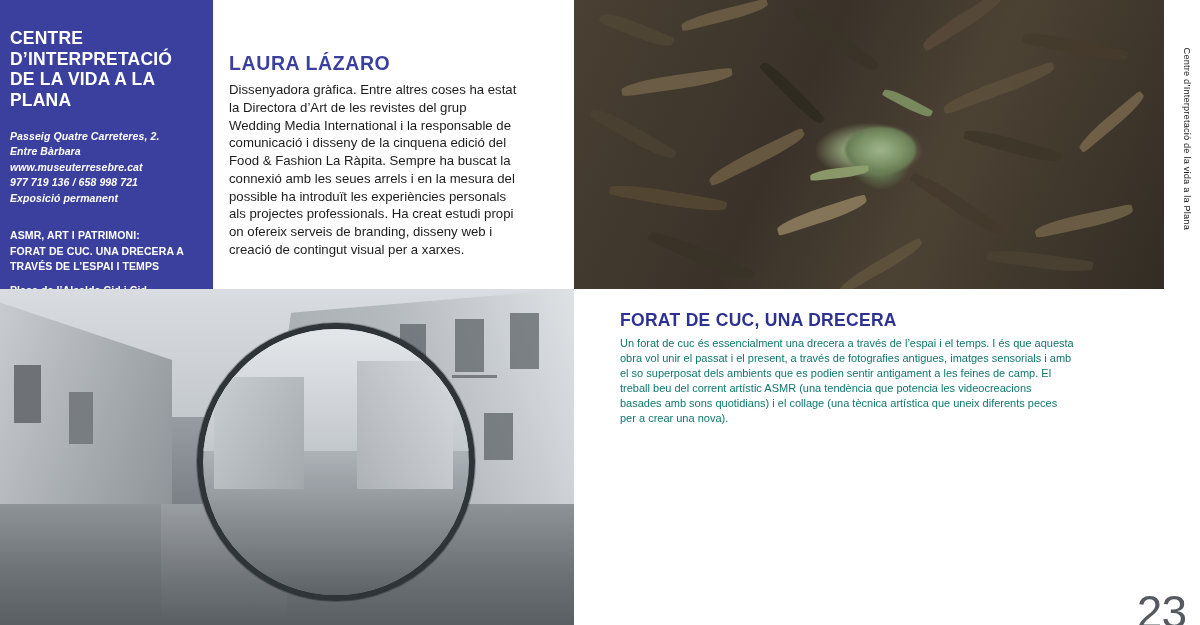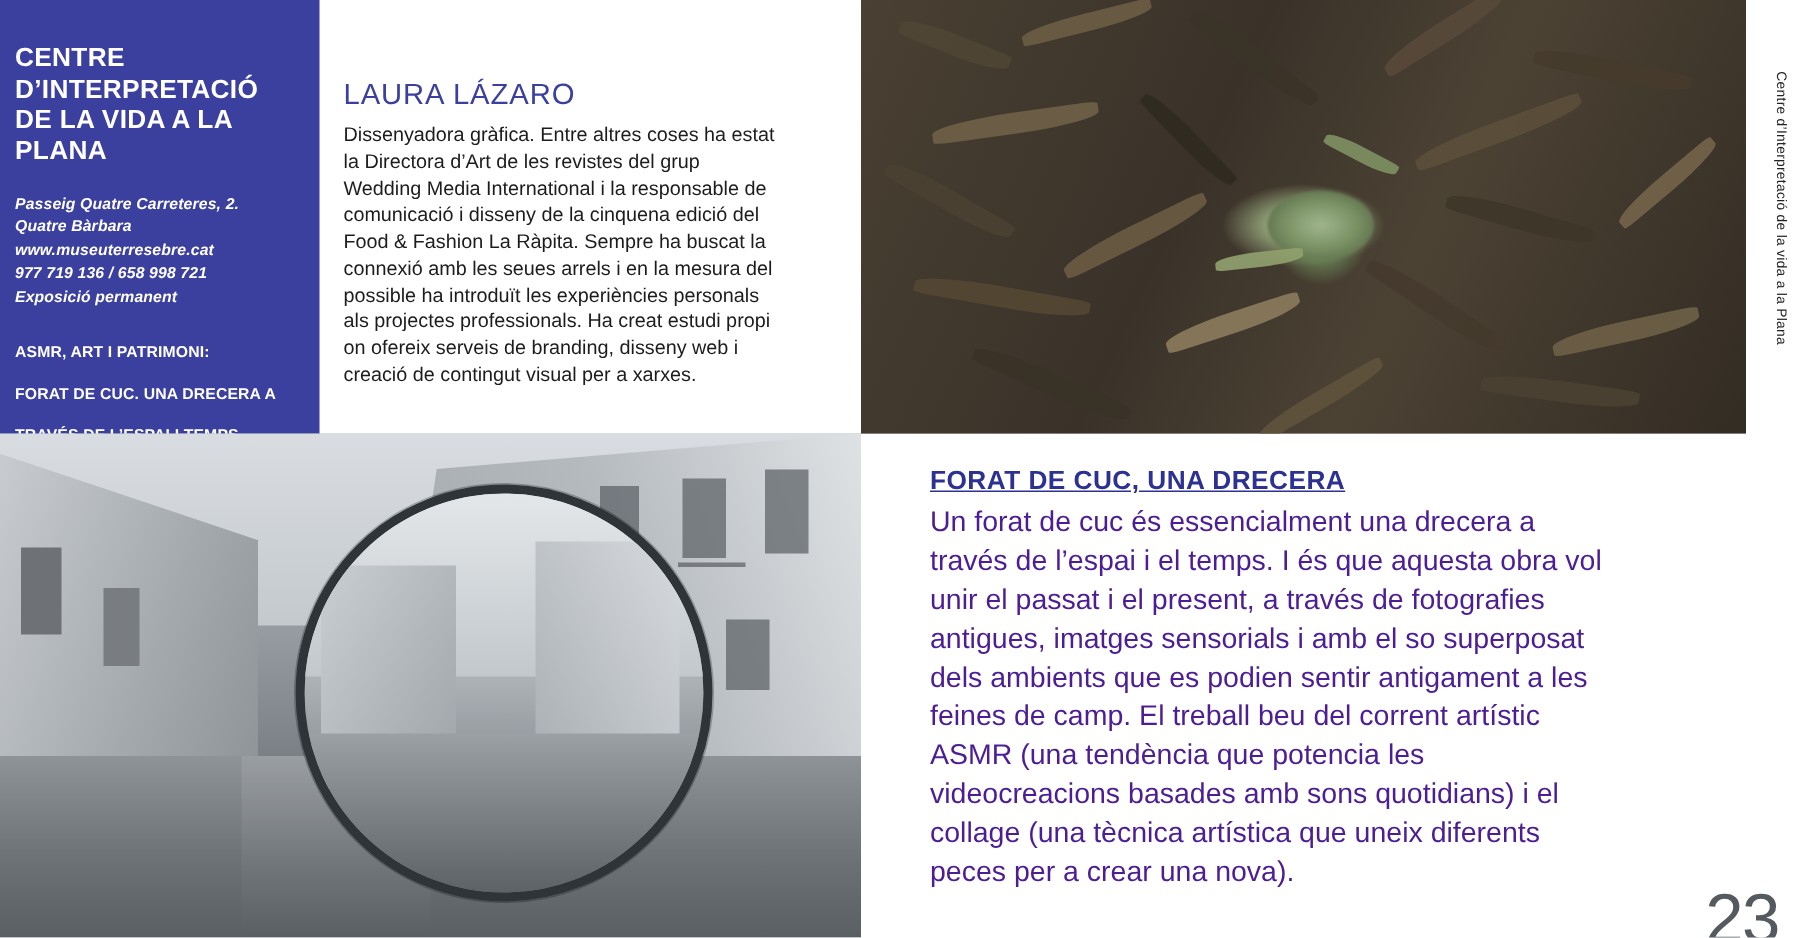--- a/index.html
+++ b/index.html
@@ -43,21 +43,21 @@
     letter-spacing: 0.1px;
   }
   .venue-info div { white-space: nowrap; font-style: italic; }
   .venue-block-2 {
     margin-top: 22px;
     font-weight: bold;
     font-size: 10.5px;
     line-height: 1.48;
     letter-spacing: 0.1px;
   }
-  .venue-block-2 .evt-title { text-transform: uppercase; margin-top: 12px; }
+  .venue-block-2 .evt-title { text-transform: uppercase; }
   .venue-block-2 .evt-sub { margin-top: 8px; }
 
   
   .photo-street {
     position: absolute;
     left: 0;
     top: 289px;
     width: 574px;
     height: 336px;
     overflow: hidden;
@@ -158,21 +158,21 @@
   
   .bio {
     position: absolute;
     left: 229px;
     top: 52px;
     width: 292px;
   }
   .bio h2 {
     color: #3b3f9e;
     font-size: 19.5px;
-    font-weight: normal;
+    font-weight: bold;
     letter-spacing: .6px;
     margin-bottom: 6px;
     text-transform: uppercase;
   }
   .bio p {
     color: #1c1c1c;
     font-size: 13.2px;
     line-height: 1.345;
   }
 
@@ -184,25 +184,24 @@
     width: 455px;
   }
   .article h2 {
     color: #2c3192;
     font-size: 17.5px;
     font-weight: bold;
     line-height: 1.22;
     letter-spacing: .3px;
     margin-bottom: 5px;
     text-transform: uppercase;
-    text-decoration: underline;
   }
   .article p {
-    color: #4c1d95;
-    font-size: 19px;
+    color: #0f766e;
+    font-size: 11px;
     line-height: 1.36;
   }
   .article p + p { margin-top: 0; }
 
   
   .side-caption {
     position: absolute;
     right: 8px;
     top: 230px;
     font-size: 9.2px;
@@ -226,21 +225,21 @@
 </style>
 </head>
 <body>
 
 <div class="page">
 
   <div class="blue-panel">
     <div class="venue-title">CENTRE D’INTERPRETACIÓ DE LA VIDA A LA PLANA</div>
     <div class="venue-info">
       <div>Passeig Quatre Carreteres, 2.</div>
-      <div>Quatre Bàrbara</div>
+      <div>Entre Bàrbara</div>
       <div>www.museuterresebre.cat</div>
       <div>977 719 136 / 658 998 721</div>
       <div>Exposició permanent</div>
     </div>
     <div class="venue-block-2">
       <div>ASMR, ART I PATRIMONI:</div>
       <div class="evt-title">FORAT DE CUC. UNA DRECERA A</div>
       <div class="evt-title">TRAVÉS DE L’ESPAI I TEMPS</div>
       <div class="evt-sub">Plaça de l’Alcalde Cid i Cid</div>
       <div>10 de setembre a les 22 h</div>

